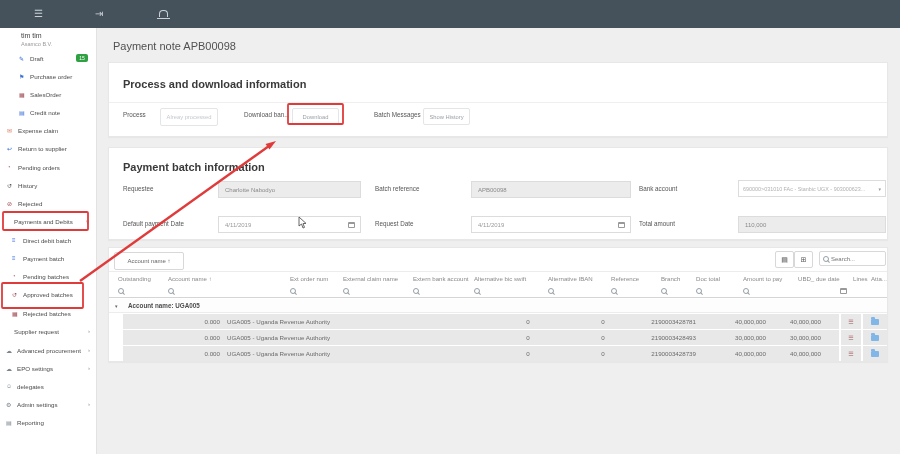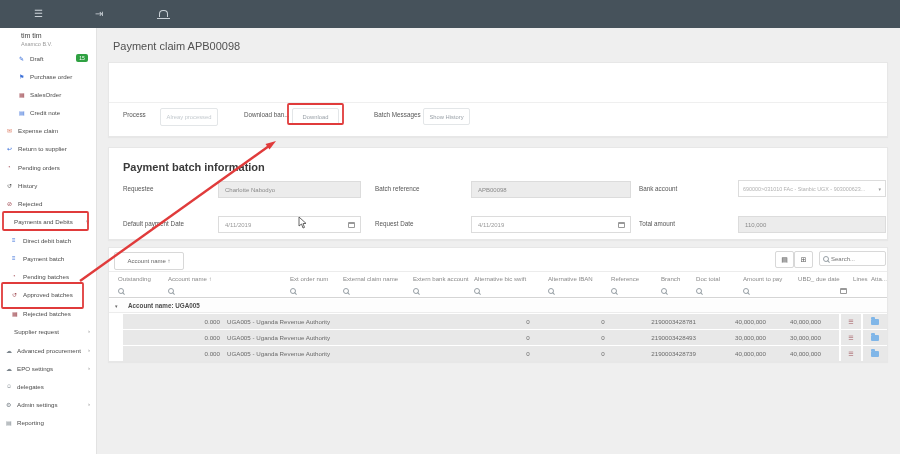--- a/index.html
+++ b/index.html
@@ -166,23 +166,24 @@
     <span class="lab">Admin settings</span>
     <span class="chev">›</span>
   </div>
   <div class="sn p5" style="top:386px">
     <span class="gly ig">▤</span>
     <span class="lab">Reporting</span>
   </div>
 
 </div>
 
-<div class="pg-title">Payment claim APB00098</div>
+<div class="pg-title">Payment note APB00098</div>
 
 <div class="card" style="top:62px;height:75px">
+  <div class="c-title" style="top:15px">Process and download information</div>
   <div class="divider" style="top:39px"></div>
   <span class="flabel" style="left:14px;top:48px">Process</span>
   <div class="btn dis" style="left:51px;top:45px;width:58px;height:18px">Alreay processed</div>
   <span class="flabel" style="left:135px;top:48px">Download ban...</span>
   <div class="btn" style="left:183px;top:45px;width:47px;height:17px">Download</div>
   <span class="flabel" style="left:265px;top:48px">Batch Messages</span>
   <div class="btn" style="left:314px;top:45px;width:47px;height:17px">Show History</div>
 </div>
 
 <div class="card" style="top:147px;height:93px">

